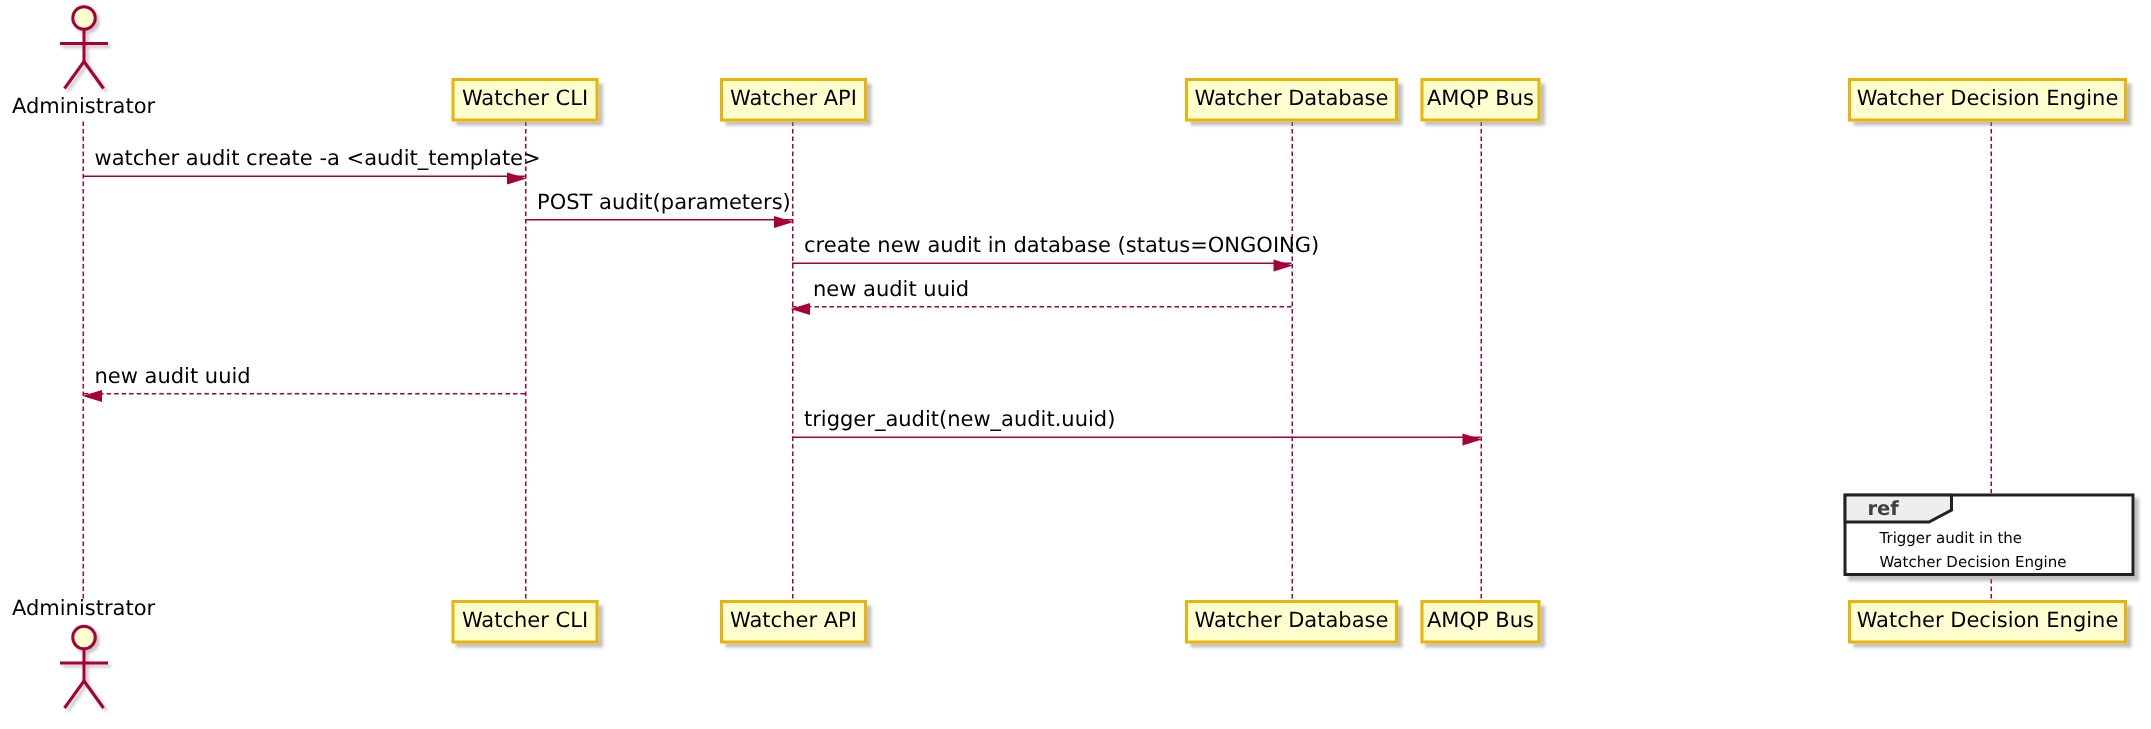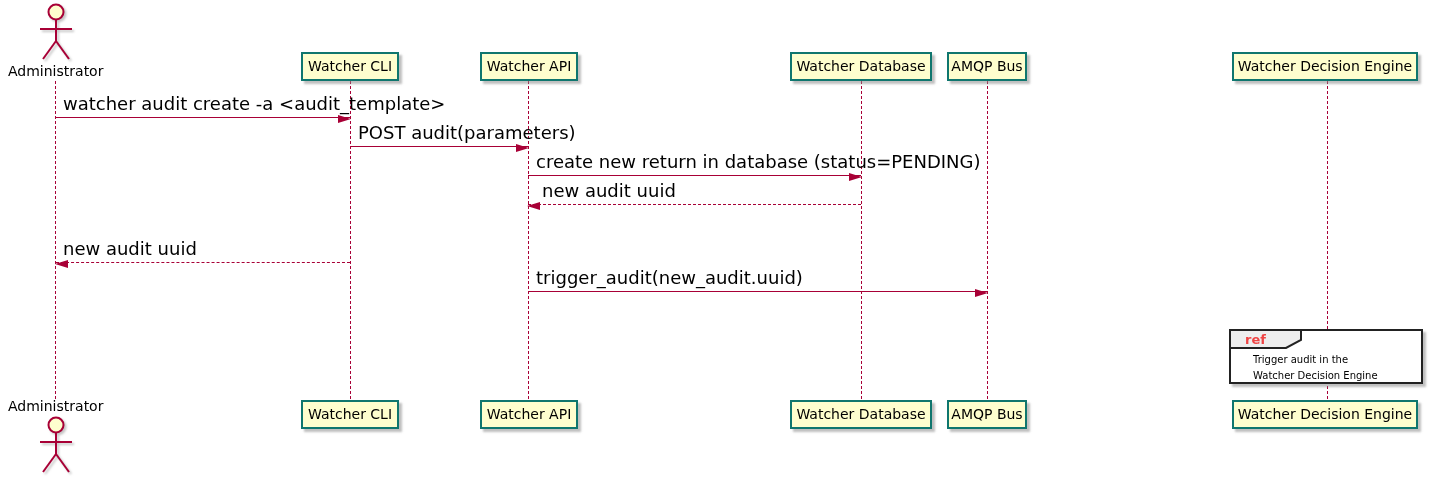--- a/index.html
+++ b/index.html
@@ -12,21 +12,21 @@
     overflow: hidden;
   }
   .stage { position: absolute; left: 0; top: 0; width: 1326px; height: 486px; }
 
   
   .pbox {
     position: absolute;
     box-sizing: border-box;
     height: 29px;
     background: #FEFECE;
-    border: 2px solid #0f766e;
+    border: 2px solid #eab308;
     text-align: center;
     line-height: 25px;
     font-size: 14px;
     color: #000;
     box-shadow: 3px 3px 2px rgba(140,140,140,0.55);
     white-space: nowrap;
   }
 
   
   .lifeline {
@@ -40,21 +40,21 @@
   
   .actor-figure { position: absolute; filter: drop-shadow(2px 2px 1px rgba(140,140,140,0.5)); }
   .actor-label { position: absolute; font-size: 14px; white-space: nowrap; }
 
   
   .msg { position: absolute; height: 21px; }
   .msg-label {
     position: absolute;
     bottom: 4px;
     white-space: nowrap;
-    font-size: 18px;
+    font-size: 14px;
     color: #000;
   }
   .msg-line { position: absolute; left: 0; right: 0; bottom: 0; height: 0; }
   .msg-line.solid  { border-top: 1.5px solid #A80036; }
   .msg-line.dashed { border-top: 1.5px dashed #A80036; }
   .ah { position: absolute; width: 0; height: 0; bottom: -5px; }
   .ah-right {
     right: -1px;
     border-left: 13px solid #A80036;
     border-top: 4.5px solid transparent;
@@ -73,21 +73,21 @@
     left: 1229px; top: 329px;
     width: 194px; height: 55px;
     box-sizing: border-box;
     background: #ffffff;
     border: 2px solid #222222;
     box-shadow: 3px 3px 2px rgba(140,140,140,0.55);
   }
   .ref-header-svg { position: absolute; left: -2px; top: -2px; }
   .ref-keyword {
     position: absolute; left: 14px; top: 1px;
-    font-size: 13px; font-weight: bold; color: #ef4444;
+    font-size: 13px; font-weight: bold; color: #404040;
   }
   .ref-text { position: absolute; left: 22px; top: 21px; font-size: 10px; line-height: 16px; white-space: nowrap; }
 </style>
 </head>
 <body>
 
 <div class="stage">
 
   <div class="lifeline" style="left:55px;"></div>
   <div class="lifeline" style="left:350px;"></div>
@@ -119,21 +119,21 @@
     <div class="ah ah-right"></div>
   </div>
 
   <div class="msg" style="left:350px; top:126px; width:178px;">
     <span class="msg-label" style="left:8px;">POST audit(parameters)</span>
     <div class="msg-line solid"></div>
     <div class="ah ah-right"></div>
   </div>
 
   <div class="msg" style="left:528px; top:155px; width:333px;">
-    <span class="msg-label" style="left:8px;">create new return in database (status=PENDING)</span>
+    <span class="msg-label" style="left:8px;">create new audit in database (status=ONGOING)</span>
     <div class="msg-line solid"></div>
     <div class="ah ah-right"></div>
   </div>
 
   <div class="msg" style="left:528px; top:184px; width:333px;">
     <span class="msg-label" style="left:14px;">new audit uuid</span>
     <div class="msg-line dashed"></div>
     <div class="ah ah-left"></div>
   </div>
 

